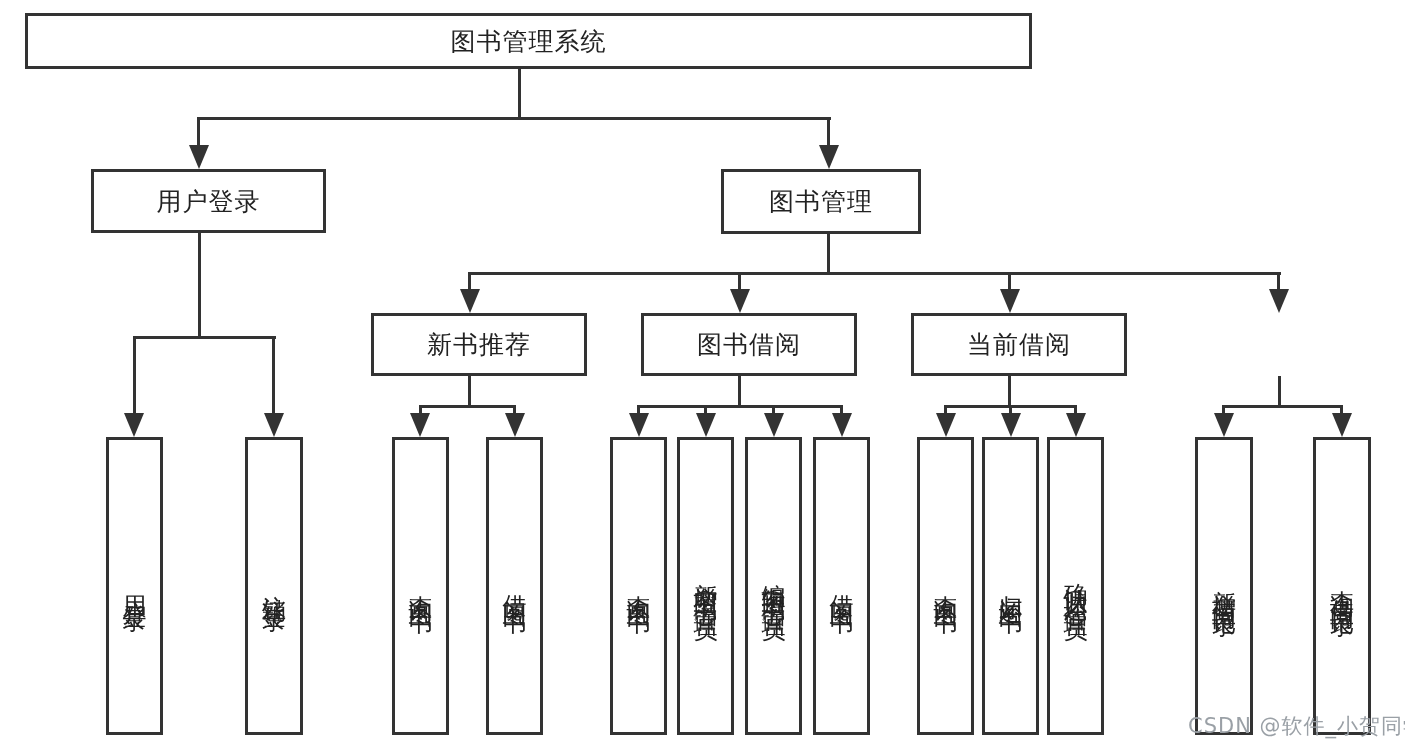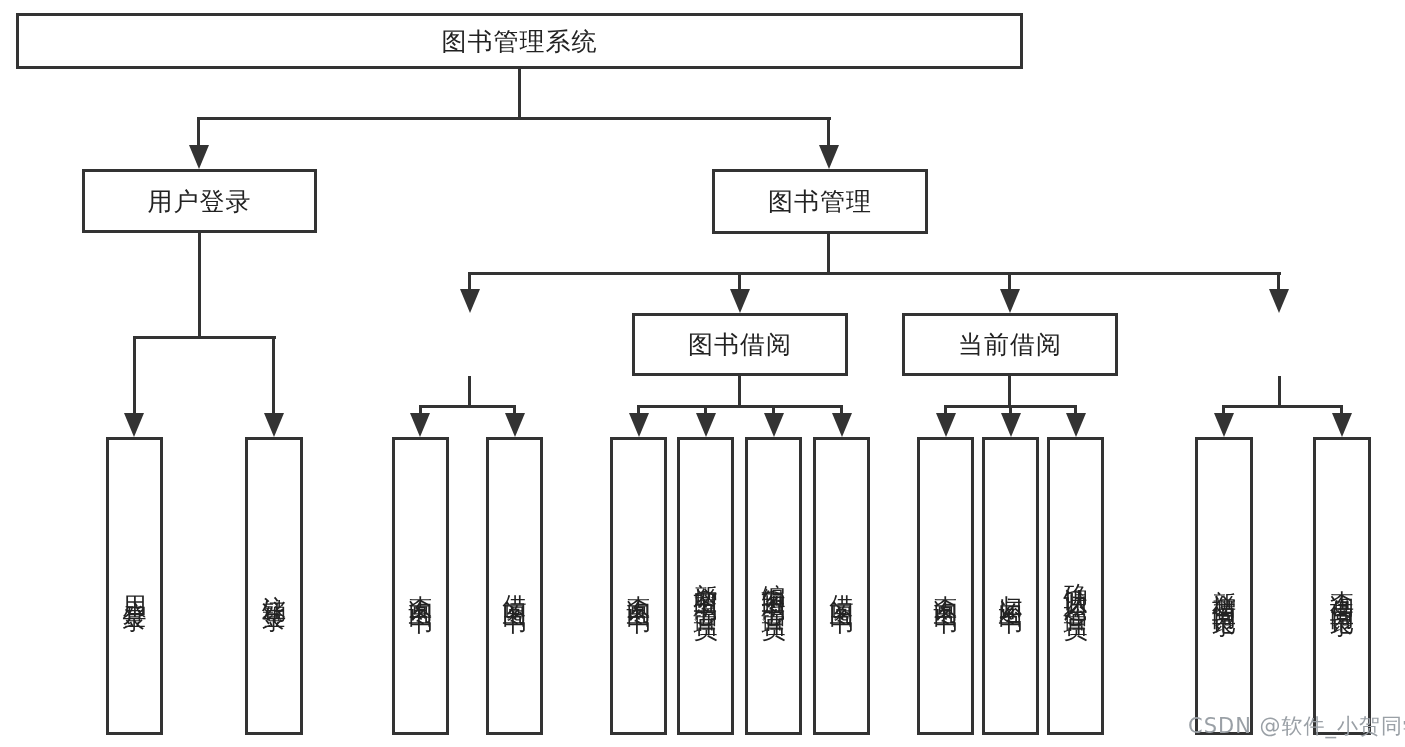--- a/index.html
+++ b/index.html
@@ -6,21 +6,21 @@
   html,body { background:#ffffff; }
   .canvas {
     position:relative; width:1405px; height:747px; background:#ffffff;
     font-family:"DejaVu Sans","Liberation Sans",sans-serif; overflow:hidden;
   }
   .node {
     position:absolute; border:3px solid #333333; background:#ffffff;
     display:flex; align-items:center; justify-content:center;
     color:#222222;
   }
-  .h-node { font-size:25px; letter-spacing:1px; white-space:nowrap; }
+  .h-node { font-size:25px; letter-spacing:1px; white-space:nowrap;margin-left:9px; }
   .v-node {
     writing-mode:vertical-rl; text-orientation:mixed;
     font-size:24px; line-height:1; letter-spacing:5px;
   }
   .line { position:absolute; background:#333333; }
   .arrow {
     position:absolute; width:0; height:0;
     border-left:10px solid transparent; border-right:10px solid transparent;
     border-top:24px solid #333333;
   }
@@ -30,22 +30,23 @@
   }
 </style>
 </head>
 <body>
 
 <div class="canvas">
 
   <div class="node h-node" style="left:16px;top:13px;width:1007px;height:56px">图书管理系统</div>
 
   <div class="node h-node" style="left:82px;top:169px;width:235px;height:64px">用户登录</div>
-  <div class="node h-node" style="left:712px;top:169px;width:216px;height:65px">图书管理</div>
+  <div class="node h-node" style="left:712px;top:169px;width:200px;height:65px">图书管理</div>
 
+  <div class="node h-node" style="left:362px;top:313px;width:216px;height:63px">新书推荐</div>
   <div class="node h-node" style="left:902px;top:313px;width:216px;height:63px">当前借阅</div>
   <div class="node h-node" style="left:632px;top:313px;width:216px;height:63px">图书借阅</div>
 
   <div class="node v-node" style="left:106px;top:437px;width:57px;height:298px">用户登录</div>
   <div class="node v-node" style="left:245px;top:437px;width:58px;height:298px">注销登录</div>
 
   <div class="node v-node" style="left:392px;top:437px;width:57px;height:298px">查询图书</div>
   <div class="node v-node" style="left:486px;top:437px;width:57px;height:298px">借阅图书</div>
 
   <div class="node v-node" style="left:610px;top:437px;width:57px;height:298px">查询图书</div>

